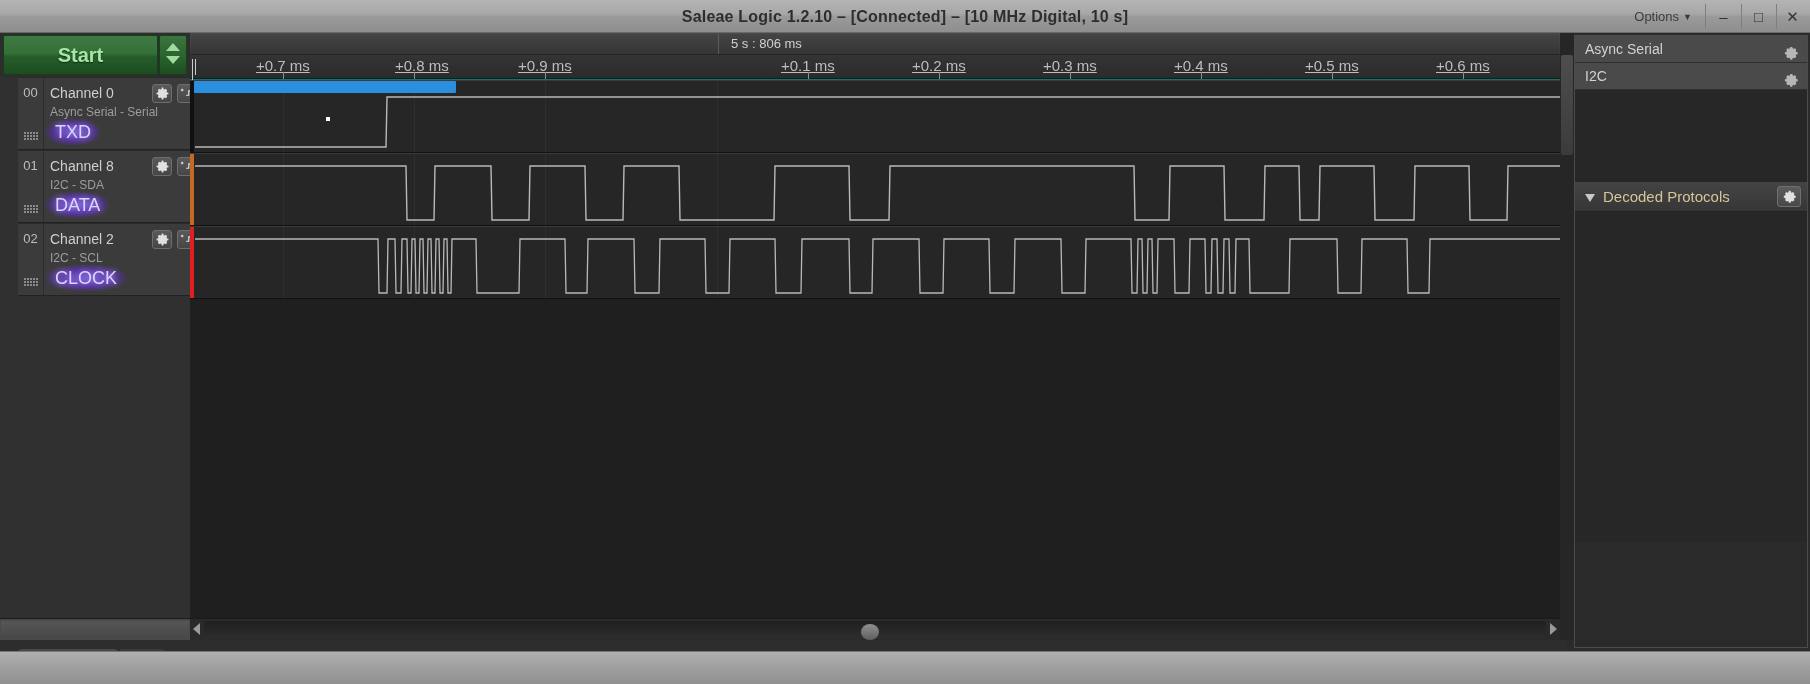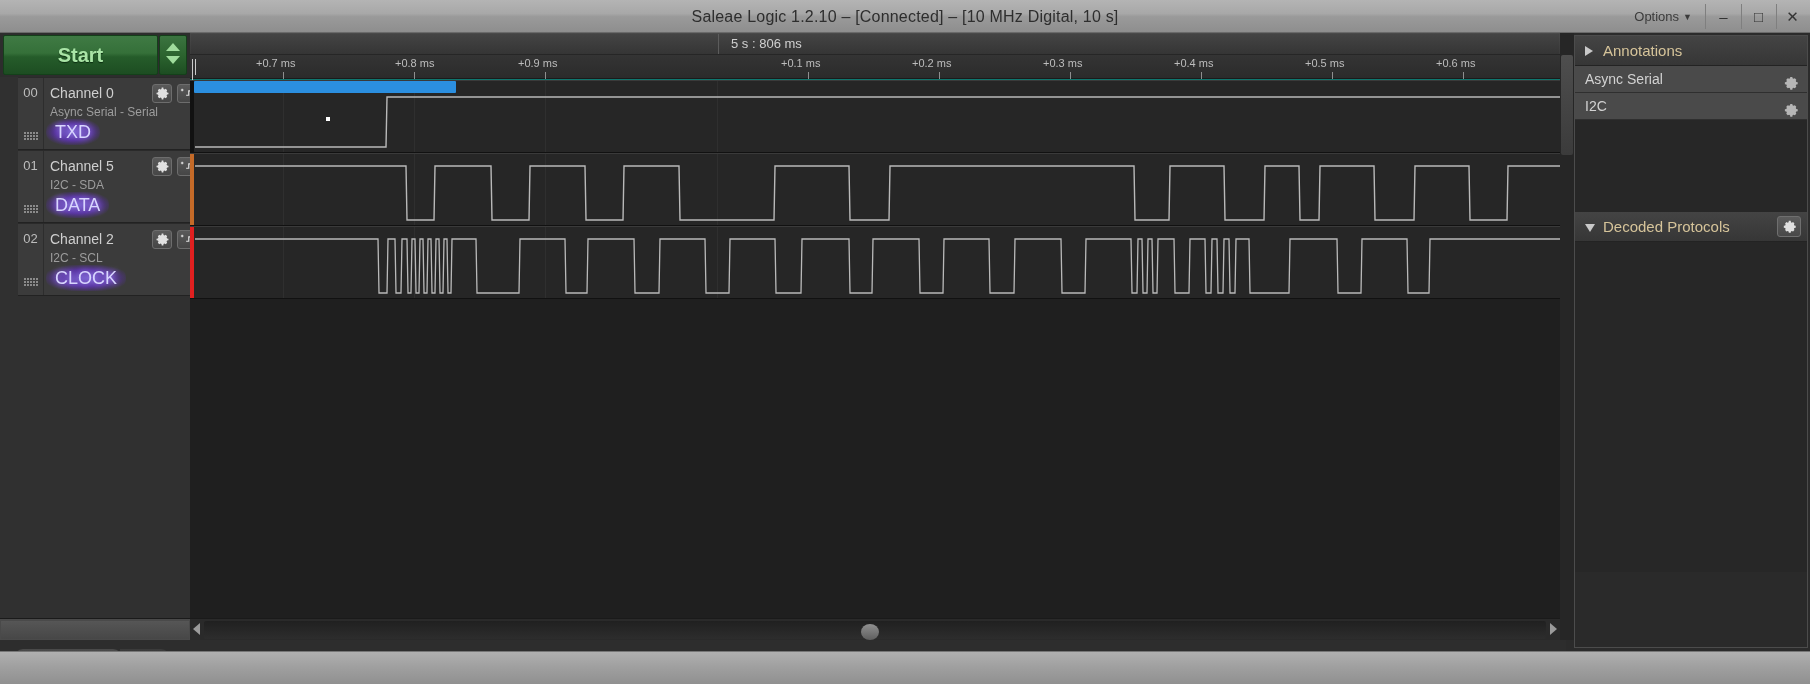--- a/index.html
+++ b/index.html
@@ -7,21 +7,21 @@
               font-family:"Liberation Sans", sans-serif; }
 
   
   .titlebar{
     position:absolute; left:0; top:0; width:1810px; height:33px;
     background:linear-gradient(to bottom,#b4b4b4 0%,#a8a8a8 42%,#9a9a9a 52%,#8e8e8e 100%);
     border-bottom:1px solid #6a6a6a;
   }
   .title-text{
     position:absolute; left:0; top:0; width:1810px; height:33px;
-    line-height:33px; text-align:center; font-size:16px; font-weight:normal;
+    line-height:33px; text-align:center; font-size:16px; font-weight:bold;
     color:#2e2e2e; letter-spacing:.2px;
   }
   .tb-options{
     position:absolute; right:118px; top:8px; height:18px; line-height:18px;
     font-size:13px; color:#3b3b3b; cursor:default;
   }
   .tb-options .caret{ font-size:9px; margin-left:4px; position:relative; top:-1px;}
   .tb-sep{ position:absolute; top:4px; width:1px; height:25px; background:#7f7f7f; }
   .tb-btn{
     position:absolute; top:4px; width:33px; height:25px;
@@ -89,22 +89,22 @@
             background:linear-gradient(to bottom,#4a4a4a,#3a3a3a); border-bottom:1px solid #262626;}
   .timecap-inner{ position:absolute; left:1px; top:1px; width:1368px; height:20px;
                   background:linear-gradient(to bottom,#444,#353535);}
   .timecap-label{ position:absolute; left:0; top:0; width:1368px; height:20px;
                   line-height:20px; text-align:center; font-size:13px; color:#d0d0d0;}
   .timecap-div{ position:absolute; top:0; width:1px; height:20px; background:#5c5c5c;}
 
   .ruler{ position:absolute; left:0; top:22px; width:1370px; height:24px;
           background:linear-gradient(to bottom,#343434,#2b2b2b); border-bottom:1px solid #1a1a1a;}
   .rtick{ position:absolute; top:17px; width:1px; height:7px; background:#8f8f8f;}
-  .rlab{ position:absolute; top:2px; font-size:11px; color:#bdbdbd; white-space:nowrap;
-         overflow:hidden;}
+  .rlab{ position:absolute; top:2px; font-size:15px; color:#bdbdbd; white-space:nowrap;
+         overflow:hidden;text-decoration:underline;}
   .rulerhandle{ position:absolute; left:2px; top:4px; width:7px; height:16px;}
   .rulerhandle b{ display:block; float:left; width:1px; height:16px; margin-right:2px;
                   background:#c9c9c9;}
 
   .tracks{ position:absolute; left:0; top:47px; width:1370px; height:538px; background:#1f1f1f;}
   .track{ position:absolute; left:0; width:1370px; background:#262626;
           border-top:1px solid #3a3a3a; border-bottom:1px solid #111;}
   .trigline{ position:absolute; top:0; width:4px; height:100%;}
   .bluebar{ position:absolute; height:12px; background:#2b8fe0; border-radius:1px;}
   .wavesvg{ position:absolute; left:0; top:0;}
@@ -235,21 +235,21 @@
           <span></span>
           <span></span>
           <span></span>
           <span></span>
       </div>
       <div class="chan-label">TXD</div>
     </div>
 
     <div class="chan" style="top:117px;height:73px">
       <div class="chan-num">01</div>
-      <div class="chan-name">Channel 5</div>
+      <div class="chan-name">Channel 8</div>
       <div class="chan-sub">I2C - SDA</div>
       <div class="chan-gear">
         <svg width="13" height="13" viewBox="0 0 24 24">
             <path fill="#e0e0e0" d="M12 8a4 4 0 100 8 4 4 0 000-8zm0 2.5a1.5 1.5 0 110 3 1.5 1.5 0 010-3zM10.5 1l-.4 2.6c-.6.2-1.2.5-1.7.9L6 3.4 3.4 6l1.1 2.4c-.4.5-.7 1.1-.9 1.7L1 10.5v3l2.6.4c.2.6.5 1.2.9 1.7L3.4 18 6 20.6l2.4-1.1c.5.4 1.1.7 1.7.9l.4 2.6h3l.4-2.6c.6-.2 1.2-.5 1.7-.9l2.4 1.1 2.6-2.6-1.1-2.4c.4-.5.7-1.1.9-1.7l2.6-.4v-3l-2.6-.4c-.2-.6-.5-1.2-.9-1.7L20.6 6 18 3.4l-2.4 1.1c-.5-.4-1.1-.7-1.7-.9L13.5 1h-3z"></path>
           </svg>
       </div>
       <div class="chan-trig">
         <svg width="14" height="13" viewBox="0 0 16 14">
             <g stroke="#e2e2e2" stroke-width="1.3" fill="none">
               <path d="M1 3h3M2.5 1.5v3"></path>
@@ -431,24 +431,20 @@
             </g>
         </svg>
       </span>
       <span>Capture</span>
     </div>
     <div class="tabarrow">»</div>
   </div>
 
   <div class="sidebar">
 
-    <div class="sb-head">
-      <i class="tri tri-right"></i>
-      <span>Annotations</span>
-    </div>
 
 
     <div class="sb-row">
       <span>Async Serial</span>
       <span class="gear">
         <svg width="14" height="14" viewBox="0 0 24 24">
             <path fill="#b6b6b6" d="M12 8.5a3.5 3.5 0 100 7 3.5 3.5 0 000-7zm0 2a1.5 1.5 0 110 3 1.5 1.5 0 010-3zM10.7 1.5l-.35 2.5c-.55.2-1.1.45-1.6.85L6.4 3.9 3.9 6.4l.95 2.35c-.4.5-.65 1.05-.85 1.6l-2.5.35v3.6l2.5.35c.2.55.45 1.1.85 1.6L3.9 18.6l2.5 2.5 2.35-.95c.5.4 1.05.65 1.6.85l.35 2.5h3.6l.35-2.5c.55-.2 1.1-.45 1.6-.85l2.35.95 2.5-2.5-.95-2.35c.4-.5.65-1.05.85-1.6l2.5-.35v-3.6l-2.5-.35c-.2-.55-.45-1.1-.85-1.6l.95-2.35-2.5-2.5-2.35.95c-.5-.4-1.05-.65-1.6-.85l-.35-2.5h-3.6z"></path>
           </svg>
       </span>
     </div>

